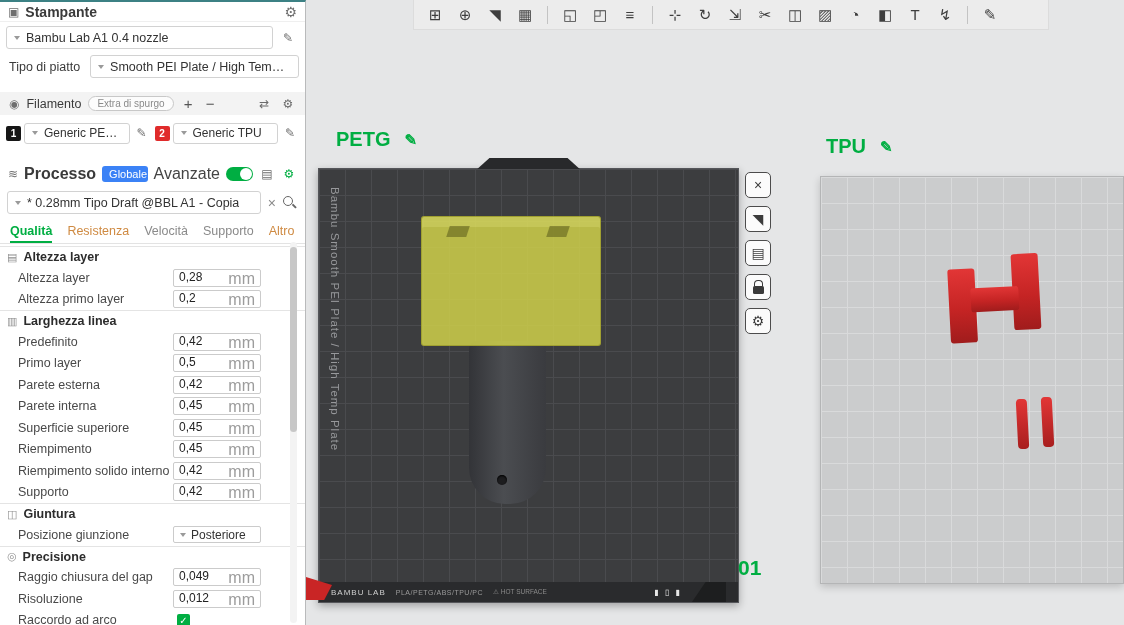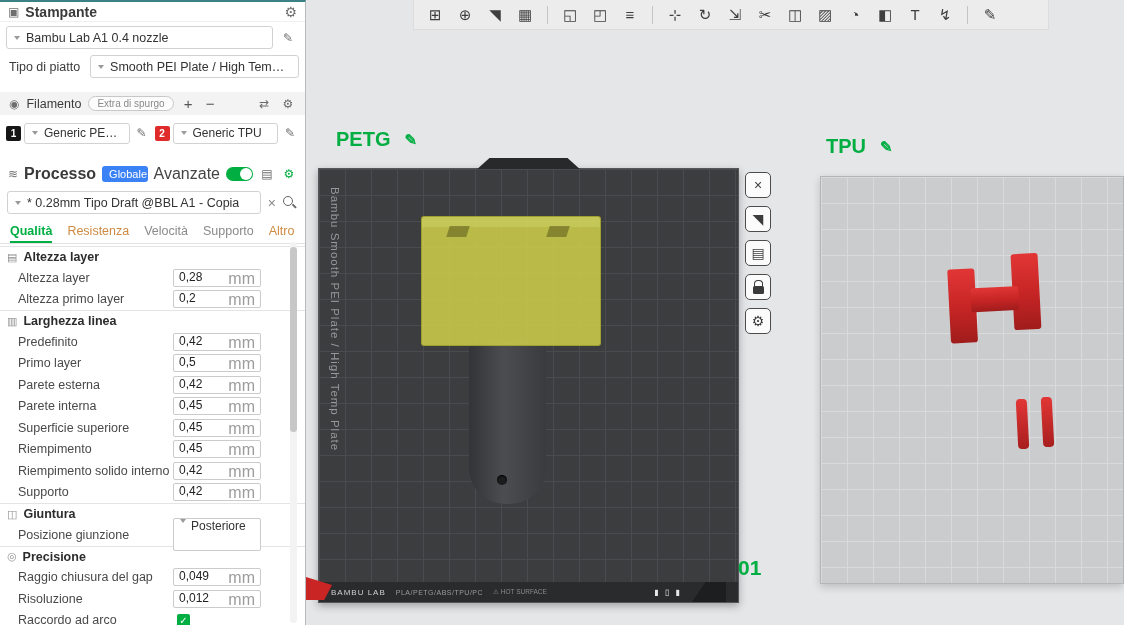--- a/index.html
+++ b/index.html
@@ -69,22 +69,22 @@
   .sec-header { display:flex; align-items:center; gap:6px; height:21px; border-top:1px solid #e4e4e4; padding:0 7px; }
   .sec-icon { color:#8f8f8f; font-size:11px; }
   .sec-title { font-size:12.5px; font-weight:700; color:#2c2c2c; }
   .param-row { display:flex; align-items:center; height:21.5px; padding:0 44px 0 18px; }
   .param-label { font-size:12.5px; color:#494949; flex:1; white-space:nowrap; overflow:hidden; }
   .value-col { width:88px; margin-left:auto; display:flex; align-items:center; flex:none; }
   .param-input { width:101px; height:18px; border:1px solid #cbcbcb; border-radius:2px; background:#fff;
                  display:flex; align-items:flex-start; padding:0 5px; cursor:text; }
   .param-input .val { font-size:12px; color:#222; flex:1; }
   .param-input .unit { font-size:16px; color:#9c9c9c; }
-  .param-select { width:88px; height:33px; border:1px solid #cbcbcb; border-radius:2px; background:#fff;
-                  display:flex; align-items:flex-start; gap:5px; padding:0 6px; font-size:12px; color:#333; cursor:pointer; }
+  .param-select { width:88px; height:17px; border:1px solid #cbcbcb; border-radius:2px; background:#fff;
+                  display:flex; align-items:center; gap:5px; padding:0 6px; font-size:12px; color:#333; cursor:pointer; }
   .checkbox { width:13px; height:13px; background:#00AE42; border-radius:2px; color:#fff; font-size:10px;
               display:flex; align-items:center; justify-content:center; margin-left:4px; cursor:pointer; }
 
   .scrollbar { position:absolute; right:8px; top:240px; bottom:2px; width:7px; background:#f3f3f3; border-radius:4px; }
   .scroll-thumb { position:absolute; top:5px; width:7px; height:185px; background:#c7c7c7; border-radius:4px; cursor:grab; }
 
   
   .viewport { position:relative; flex:1; background:#e5e6e7; overflow:hidden; }
 
   .vp-toolbar { position:absolute; left:107px; top:0; width:636px; height:30px; background:#ececec;

